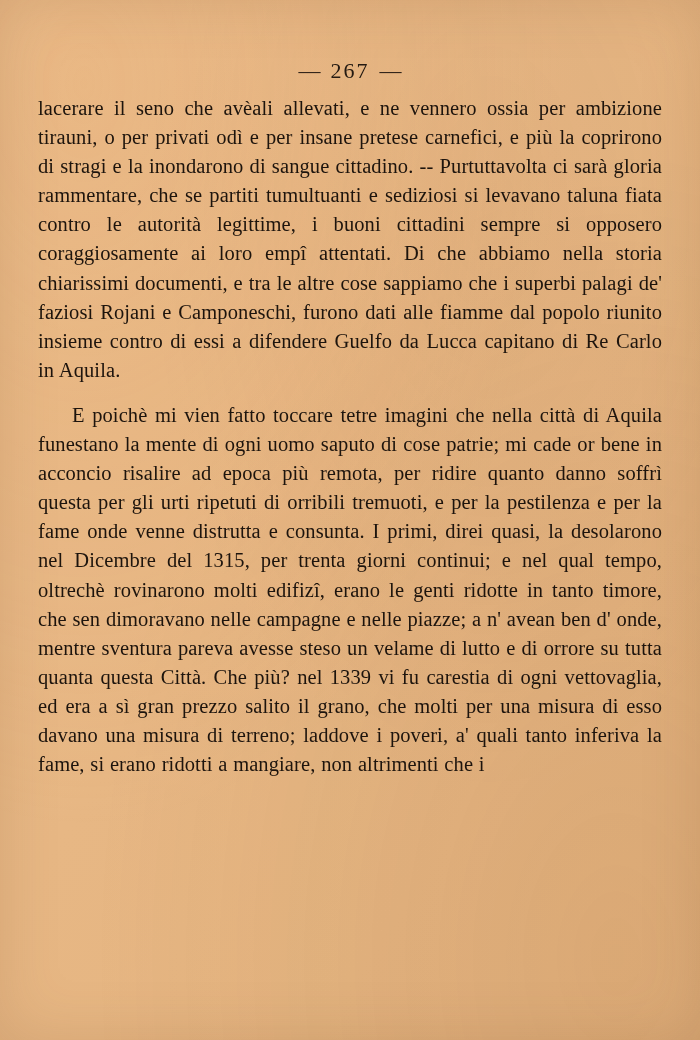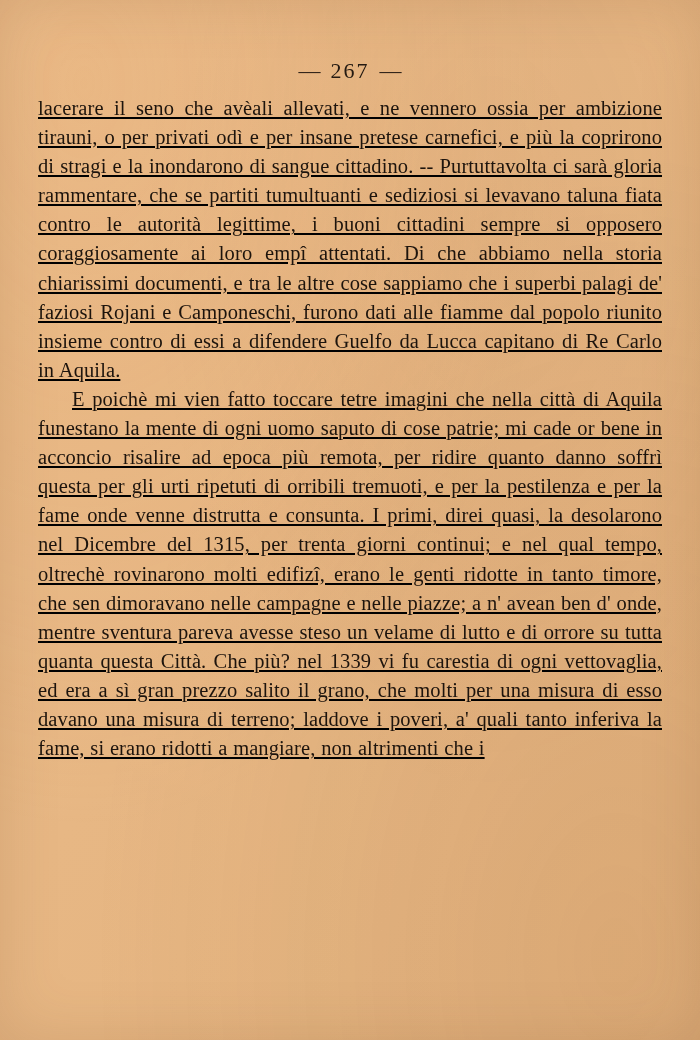--- a/index.html
+++ b/index.html
@@ -32,35 +32,35 @@
   }
   .page-number .dash {
     letter-spacing: 0;
     padding: 0 10px;
   }
   .body-text {
     position: absolute;
     top: 94px;
     left: 38px;
     width: 624px;
-    text-decoration: underline;
   }
   p.para {
     margin: 0;
     font-size: 20.5px;
     line-height: 29.1px;
     color: #1d140d;
     text-align: justify;
     text-justify: inter-word;
     letter-spacing: 0.1px;
     word-spacing: 0.5px;
     -webkit-font-smoothing: none;
   }
   p.para.indent {
     text-indent: 34px;
+    margin-top: 16px;
   }
   
   .grain {
     position: absolute;
     inset: 0;
     pointer-events: none;
     background:
       radial-gradient(ellipse at 12% 8%, rgba(255,230,200,0.25), rgba(255,230,200,0) 55%),
       radial-gradient(ellipse at 88% 92%, rgba(150,100,60,0.12), rgba(150,100,60,0) 60%),
       radial-gradient(ellipse at 70% 20%, rgba(160,110,70,0.08), rgba(160,110,70,0) 50%);

